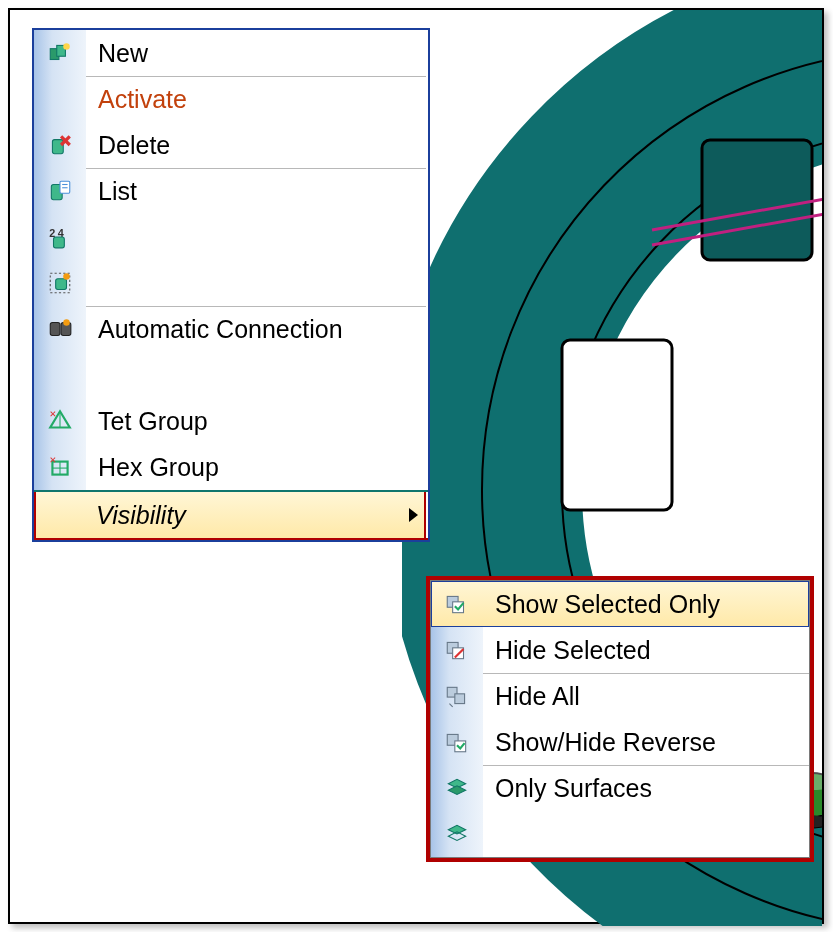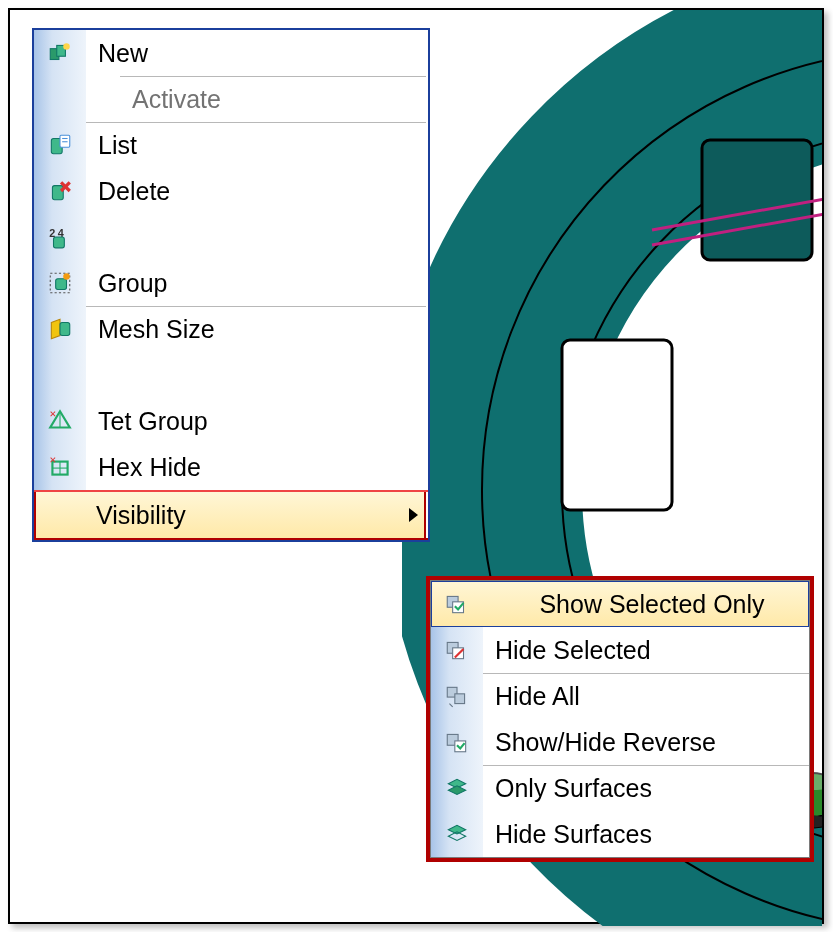--- a/index.html
+++ b/index.html
@@ -58,33 +58,34 @@
   .ctx-menu .label-col {
     flex: 1;
     padding-left: 12px;
     display: flex;
     align-items: center;
     height: 100%;
   }
   .ctx-menu .row.sep-before .label-col {
     border-top: 1px solid #b8b8b8;
   }
-  .ctx-menu .row.disabled .label-col { color: #737373; margin-left: 34px; }
+  .ctx-menu .row.disabled .label-col { color: #c2410c; }
   .ctx-menu .arrow {
     margin-left: auto;
     margin-right: 6px;
     width: 0; height: 0;
     border-left: 9px solid #000;
     border-top: 7px solid transparent;
     border-bottom: 7px solid transparent;
   }
   .ctx-menu .row.highlight {
-    border-top: 2px solid #ef4444;
+    border-top: 2px solid #0f766e;
     border-bottom: 2px solid #b00000;
     height: 50px;
+    font-style: italic;
   }
   .ctx-menu .row.highlight .icon-col {
     border-left: 2px solid #b00000;
     background: linear-gradient(180deg, #fff6d6 0%, #ffe9a8 100%);
     width: 50px; flex: 0 0 50px;
   }
   .ctx-menu .row.highlight .label-col {
     background: linear-gradient(180deg, #fff6d6 0%, #ffe9a8 100%);
     border-top: none;
     border-right: 2px solid #b00000;
@@ -124,21 +125,20 @@
     display: flex;
     align-items: center;
     height: 100%;
   }
   .sub-menu .row.sep-before .label-col {
     border-top: 1px solid #b8b8b8;
   }
   .sub-menu .row.hl .icon-col,
   .sub-menu .row.hl .label-col {
     background: linear-gradient(180deg, #fff6d6 0%, #ffe9a8 100%);
-    justify-content: center;
   }
   .sub-menu .row.hl {
     outline: 1px solid #1b3f9c;
     outline-offset: -1px;
   }
 
   .ic { width: 26px; height: 26px; }
 </style>
 </head>
 <body>
@@ -184,75 +184,73 @@
       <div class="label-col">
           <span>New</span>
         </div>
     </div>
     <div class="row disabled sep-before">
       <div class="icon-col"></div>
       <div class="label-col">
           <span>Activate</span>
         </div>
     </div>
+    <div class="row">
+      <div class="icon-col">
+        <svg class="ic" viewBox="0 0 24 24">
+            <rect x="5" y="7" width="10" height="13" rx="2" fill="#3fb88a" stroke="#176"></rect>
+            <line x1="13" y1="4" x2="21" y2="12" stroke="#d33" stroke-width="3"></line>
+            <line x1="21" y1="4" x2="13" y2="12" stroke="#d33" stroke-width="3"></line>
+          </svg>
+      </div>
+      <div class="label-col">
+          <span>Delete</span>
+        </div>
+    </div>
     <div class="row sep-before">
       <div class="icon-col">
         <svg class="ic" viewBox="0 0 24 24">
             <rect x="4" y="6" width="10" height="14" rx="2" fill="#3fb88a" stroke="#176"></rect>
             <rect x="12" y="3" width="9" height="11" rx="1" fill="#fff" stroke="#4a90d9"></rect>
             <line x1="14" y1="6" x2="19" y2="6" stroke="#4a90d9"></line>
             <line x1="14" y1="9" x2="19" y2="9" stroke="#4a90d9"></line>
           </svg>
       </div>
       <div class="label-col">
           <span>List</span>
         </div>
     </div>
     <div class="row">
       <div class="icon-col">
         <svg class="ic" viewBox="0 0 24 24">
-            <rect x="5" y="7" width="10" height="13" rx="2" fill="#3fb88a" stroke="#176"></rect>
-            <line x1="13" y1="4" x2="21" y2="12" stroke="#d33" stroke-width="3"></line>
-            <line x1="21" y1="4" x2="13" y2="12" stroke="#d33" stroke-width="3"></line>
-          </svg>
-      </div>
-      <div class="label-col">
-          <span>Delete</span>
-        </div>
-    </div>
-    <div class="row">
-      <div class="icon-col">
-        <svg class="ic" viewBox="0 0 24 24">
             <text x="2" y="12" font-size="10" font-weight="bold" fill="#333">2</text>
             <text x="10" y="12" font-size="10" font-weight="bold" fill="#333">4</text>
             <rect x="6" y="12" width="10" height="10" rx="2" fill="#3fb88a" stroke="#176"></rect>
           </svg>
       </div>
     </div>
     <div class="row">
       <div class="icon-col">
         <svg class="ic" viewBox="0 0 24 24">
             <rect x="3" y="3" width="18" height="18" fill="none" stroke="#555" stroke-dasharray="2 2"></rect>
             <rect x="8" y="8" width="10" height="10" rx="2" fill="#3fb88a" stroke="#176"></rect>
             <circle cx="18" cy="6" r="3" fill="#f39c12"></circle>
           </svg>
       </div>
-      <div class="label-col">
-          <span>Group</span>
-        </div>
     </div>
     <div class="row sep-before">
       <div class="icon-col">
         <svg class="ic" viewBox="0 0 24 24">
-            <polygon points="4,6 12,3 12,18 4,21" fill="#f1c40f" stroke="#b8860b"></polygon>
-            <rect x="12" y="6" width="9" height="12" rx="2" fill="#3fb88a" stroke="#176"></rect>
-          </svg>
-      </div>
-      <div class="label-col">
-          <span>Mesh Size</span>
+            <rect x="3" y="6" width="9" height="12" rx="2" fill="#555" stroke="#222"></rect>
+            <rect x="13" y="6" width="9" height="12" rx="2" fill="#555" stroke="#222"></rect>
+            <circle cx="18" cy="6" r="3" fill="#f39c12"></circle>
+          </svg>
+      </div>
+      <div class="label-col">
+          <span>Automatic Connection</span>
         </div>
     </div>
     <div class="row">
       <div class="icon-col"></div>
     </div>
     <div class="row">
       <div class="icon-col">
         <svg class="ic" viewBox="0 0 24 24">
             <polygon points="12,3 21,18 3,18" fill="none" stroke="#2a6" stroke-width="2"></polygon>
             <line x1="12" y1="3" x2="12" y2="18" stroke="#2a6"></line>
@@ -266,21 +264,21 @@
     <div class="row">
       <div class="icon-col">
         <svg class="ic" viewBox="0 0 24 24">
             <rect x="5" y="7" width="14" height="12" fill="none" stroke="#2a6" stroke-width="2"></rect>
             <line x1="5" y1="13" x2="19" y2="13" stroke="#2a6"></line>
             <line x1="12" y1="7" x2="12" y2="19" stroke="#2a6"></line>
             <text x="2" y="8" font-size="8" fill="#d33">✕</text>
           </svg>
       </div>
       <div class="label-col">
-          <span>Hex Hide</span>
+          <span>Hex Group</span>
         </div>
     </div>
     <div class="row sep-before highlight">
       <div class="icon-col"></div>
       <div class="label-col">
         <span>Visibility</span>
         <span class="arrow"></span>
       </div>
     </div>
   </div>
@@ -346,20 +344,17 @@
             <span>Only Surfaces</span>
           </div>
       </div>
       <div class="row">
         <div class="icon-col">
           <svg class="ic" viewBox="0 0 24 24">
               <path d="M4 8 L12 4 L20 8 L12 12 Z" fill="#3fb88a" stroke="#176"></path>
               <path d="M4 14 L12 10 L20 14 L12 18 Z" fill="none" stroke="#176"></path>
             </svg>
         </div>
-        <div class="label-col">
-            <span>Hide Surfaces</span>
-          </div>
       </div>
     </div>
   </div>
 
 </div>
 
 </body></html>

